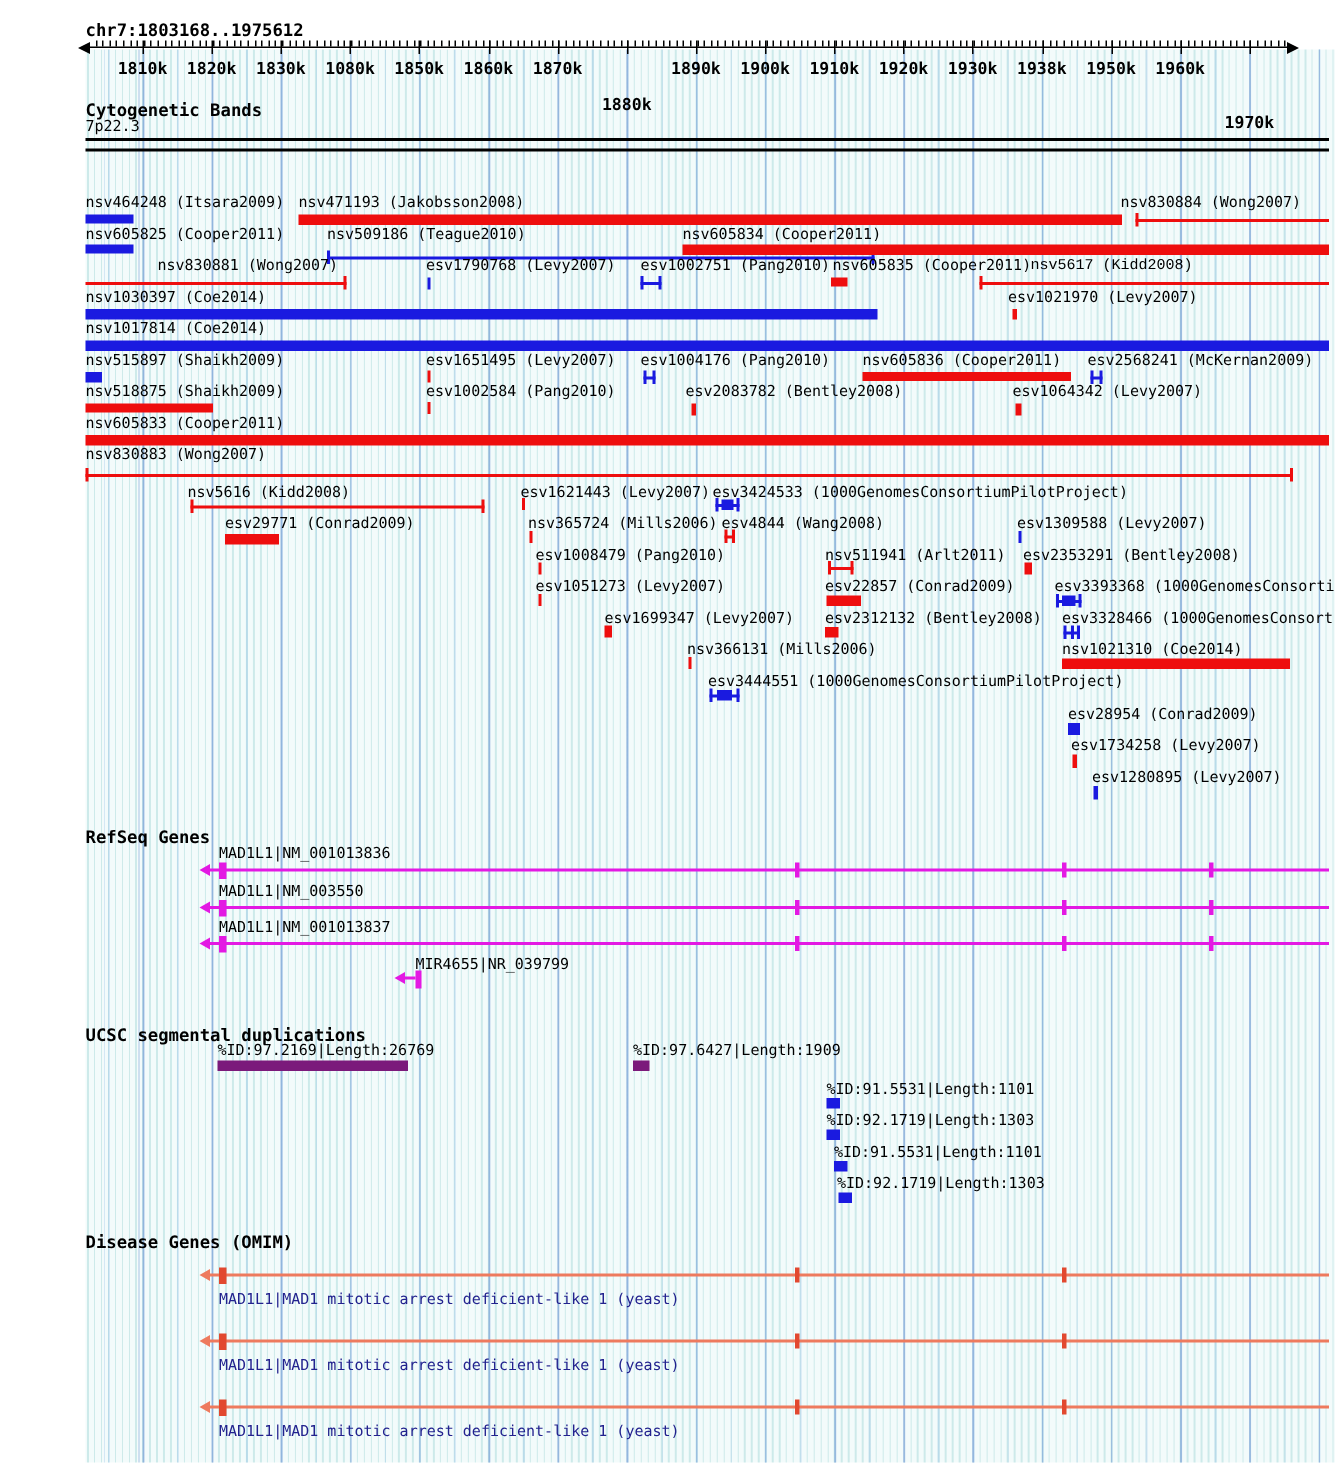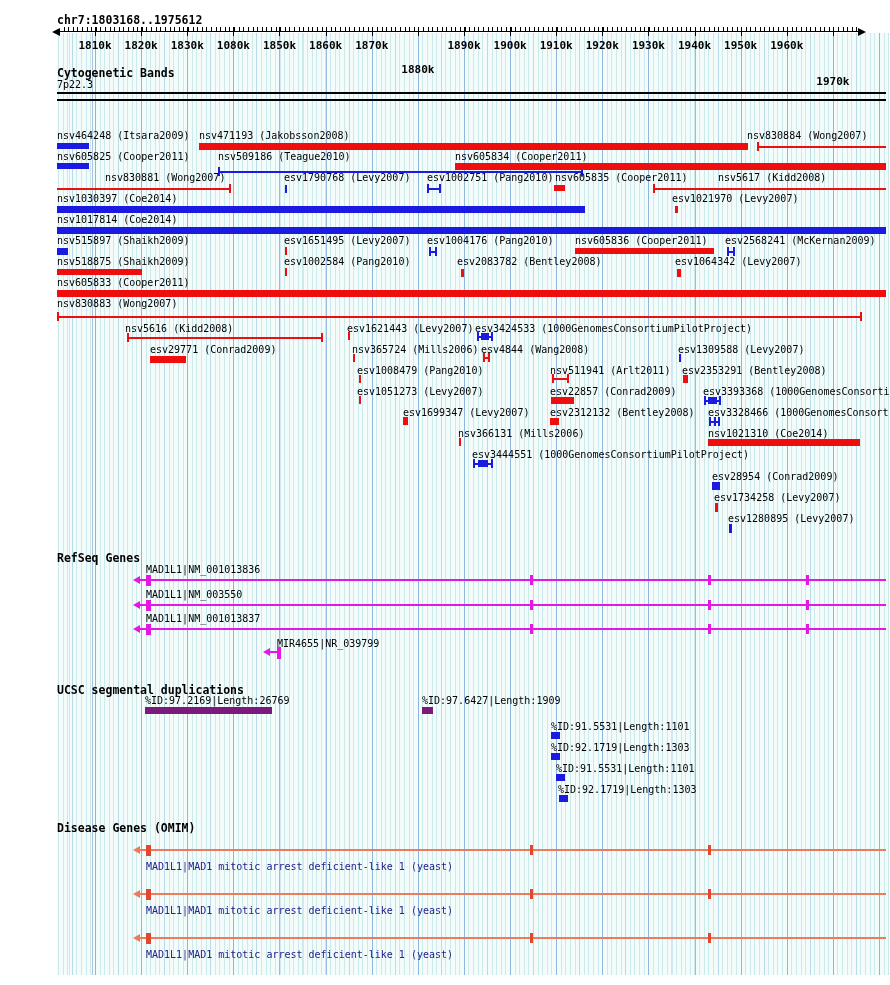--- a/index.html
+++ b/index.html
@@ -228,21 +228,21 @@
       <div class="rlab" style="left: 443.96px; top: 40px;">1890k</div>
       <div class="rt" style="left: 510.08px; top: 27px; width: 1px; height: 9px; background: rgb(0, 0, 0);"></div>
       <div class="rlab" style="left: 490.08px; top: 40px;">1900k</div>
       <div class="rt" style="left: 556.2px; top: 27px; width: 1px; height: 9px; background: rgb(0, 0, 0);"></div>
       <div class="rlab" style="left: 536.2px; top: 40px;">1910k</div>
       <div class="rt" style="left: 602.32px; top: 27px; width: 1px; height: 9px; background: rgb(0, 0, 0);"></div>
       <div class="rlab" style="left: 582.32px; top: 40px;">1920k</div>
       <div class="rt" style="left: 648.44px; top: 27px; width: 1px; height: 9px; background: rgb(0, 0, 0);"></div>
       <div class="rlab" style="left: 628.44px; top: 40px;">1930k</div>
       <div class="rt" style="left: 694.56px; top: 27px; width: 1px; height: 9px; background: rgb(0, 0, 0);"></div>
-      <div class="rlab" style="left: 674.56px; top: 40px;">1940k</div>
+      <div class="rlab" style="left: 674.56px; top: 40px;">1938k</div>
       <div class="rt" style="left: 740.68px; top: 27px; width: 1px; height: 9px; background: rgb(0, 0, 0);"></div>
       <div class="rlab" style="left: 720.68px; top: 40px;">1950k</div>
       <div class="rt" style="left: 786.8px; top: 27px; width: 1px; height: 9px; background: rgb(0, 0, 0);"></div>
       <div class="rlab" style="left: 766.8px; top: 40px;">1960k</div>
       <div class="rt" style="left: 832.92px; top: 27px; width: 1px; height: 9px; background: rgb(0, 0, 0);"></div>
       <div class="rlab" style="left: 812.92px; top: 40px; margin-top: 36px;">1970k</div>
     </div>
 
   <div class="hdr" style="left:57px;top:67px">Cytogenetic Bands</div>
   <div class="lbl" style="left:57px;top:79px">7p22.3</div>
@@ -281,21 +281,21 @@
     <div class="lbl" style="left: 284px; top: 172px;">esv1790768 (Levy2007)</div>
     <div class="g" style="left: 285px; top: 185px; width: 2px; height: 8px; background: rgb(26, 26, 224);"></div>
     <div class="lbl" style="left: 427px; top: 172px;">esv1002751 (Pang2010)</div>
     <div class="g" style="left: 427px; top: 184px; width: 14px; height: 9px;">
       <div class="" style="left: 0px; top: 3.5px; width: 14px; height: 2px; background: rgb(26, 26, 224);"></div>
       <div class="" style="left: 0px; top: 0px; width: 2px; height: 9px; background: rgb(26, 26, 224);"></div>
       <div class="" style="left: 12px; top: 0px; width: 2px; height: 9px; background: rgb(26, 26, 224);"></div>
     </div>
     <div class="lbl" style="left: 555px; top: 172px;">nsv605835 (Cooper2011)</div>
     <div class="g" style="left: 554px; top: 185px; width: 11px; height: 6px; background: rgb(238, 14, 14);"></div>
-    <div class="lbl" style="left: 718px; top: 172px;">nsv5617 (Kidd2008)</div>
+    <div class="lbl" style="left: 687px; top: 172px; font-family: Liberation Mono, monospace;">nsv5617 (Kidd2008)</div>
     <div class="g" style="left: 653px; top: 184px; width: 233px; height: 9px;">
       <div class="" style="left: 0px; top: 3.5px; width: 233px; height: 2px; background: rgb(238, 14, 14);"></div>
       <div class="" style="left: 0px; top: 0px; width: 2px; height: 9px; background: rgb(238, 14, 14);"></div>
     </div>
     <div class="lbl" style="left: 57px; top: 193px;">nsv1030397 (Coe2014)</div>
     <div class="g" style="left: 57px; top: 206px; width: 528px; height: 7px; background: rgb(26, 26, 224);"></div>
     <div class="lbl" style="left: 672px; top: 193px;">esv1021970 (Levy2007)</div>
     <div class="g" style="left: 675px; top: 206px; width: 3px; height: 7px; background: rgb(238, 14, 14);"></div>
     <div class="lbl" style="left: 57px; top: 214px;">nsv1017814 (Coe2014)</div>
     <div class="g" style="left: 57px; top: 227px; width: 829px; height: 7px; background: rgb(26, 26, 224);"></div>

